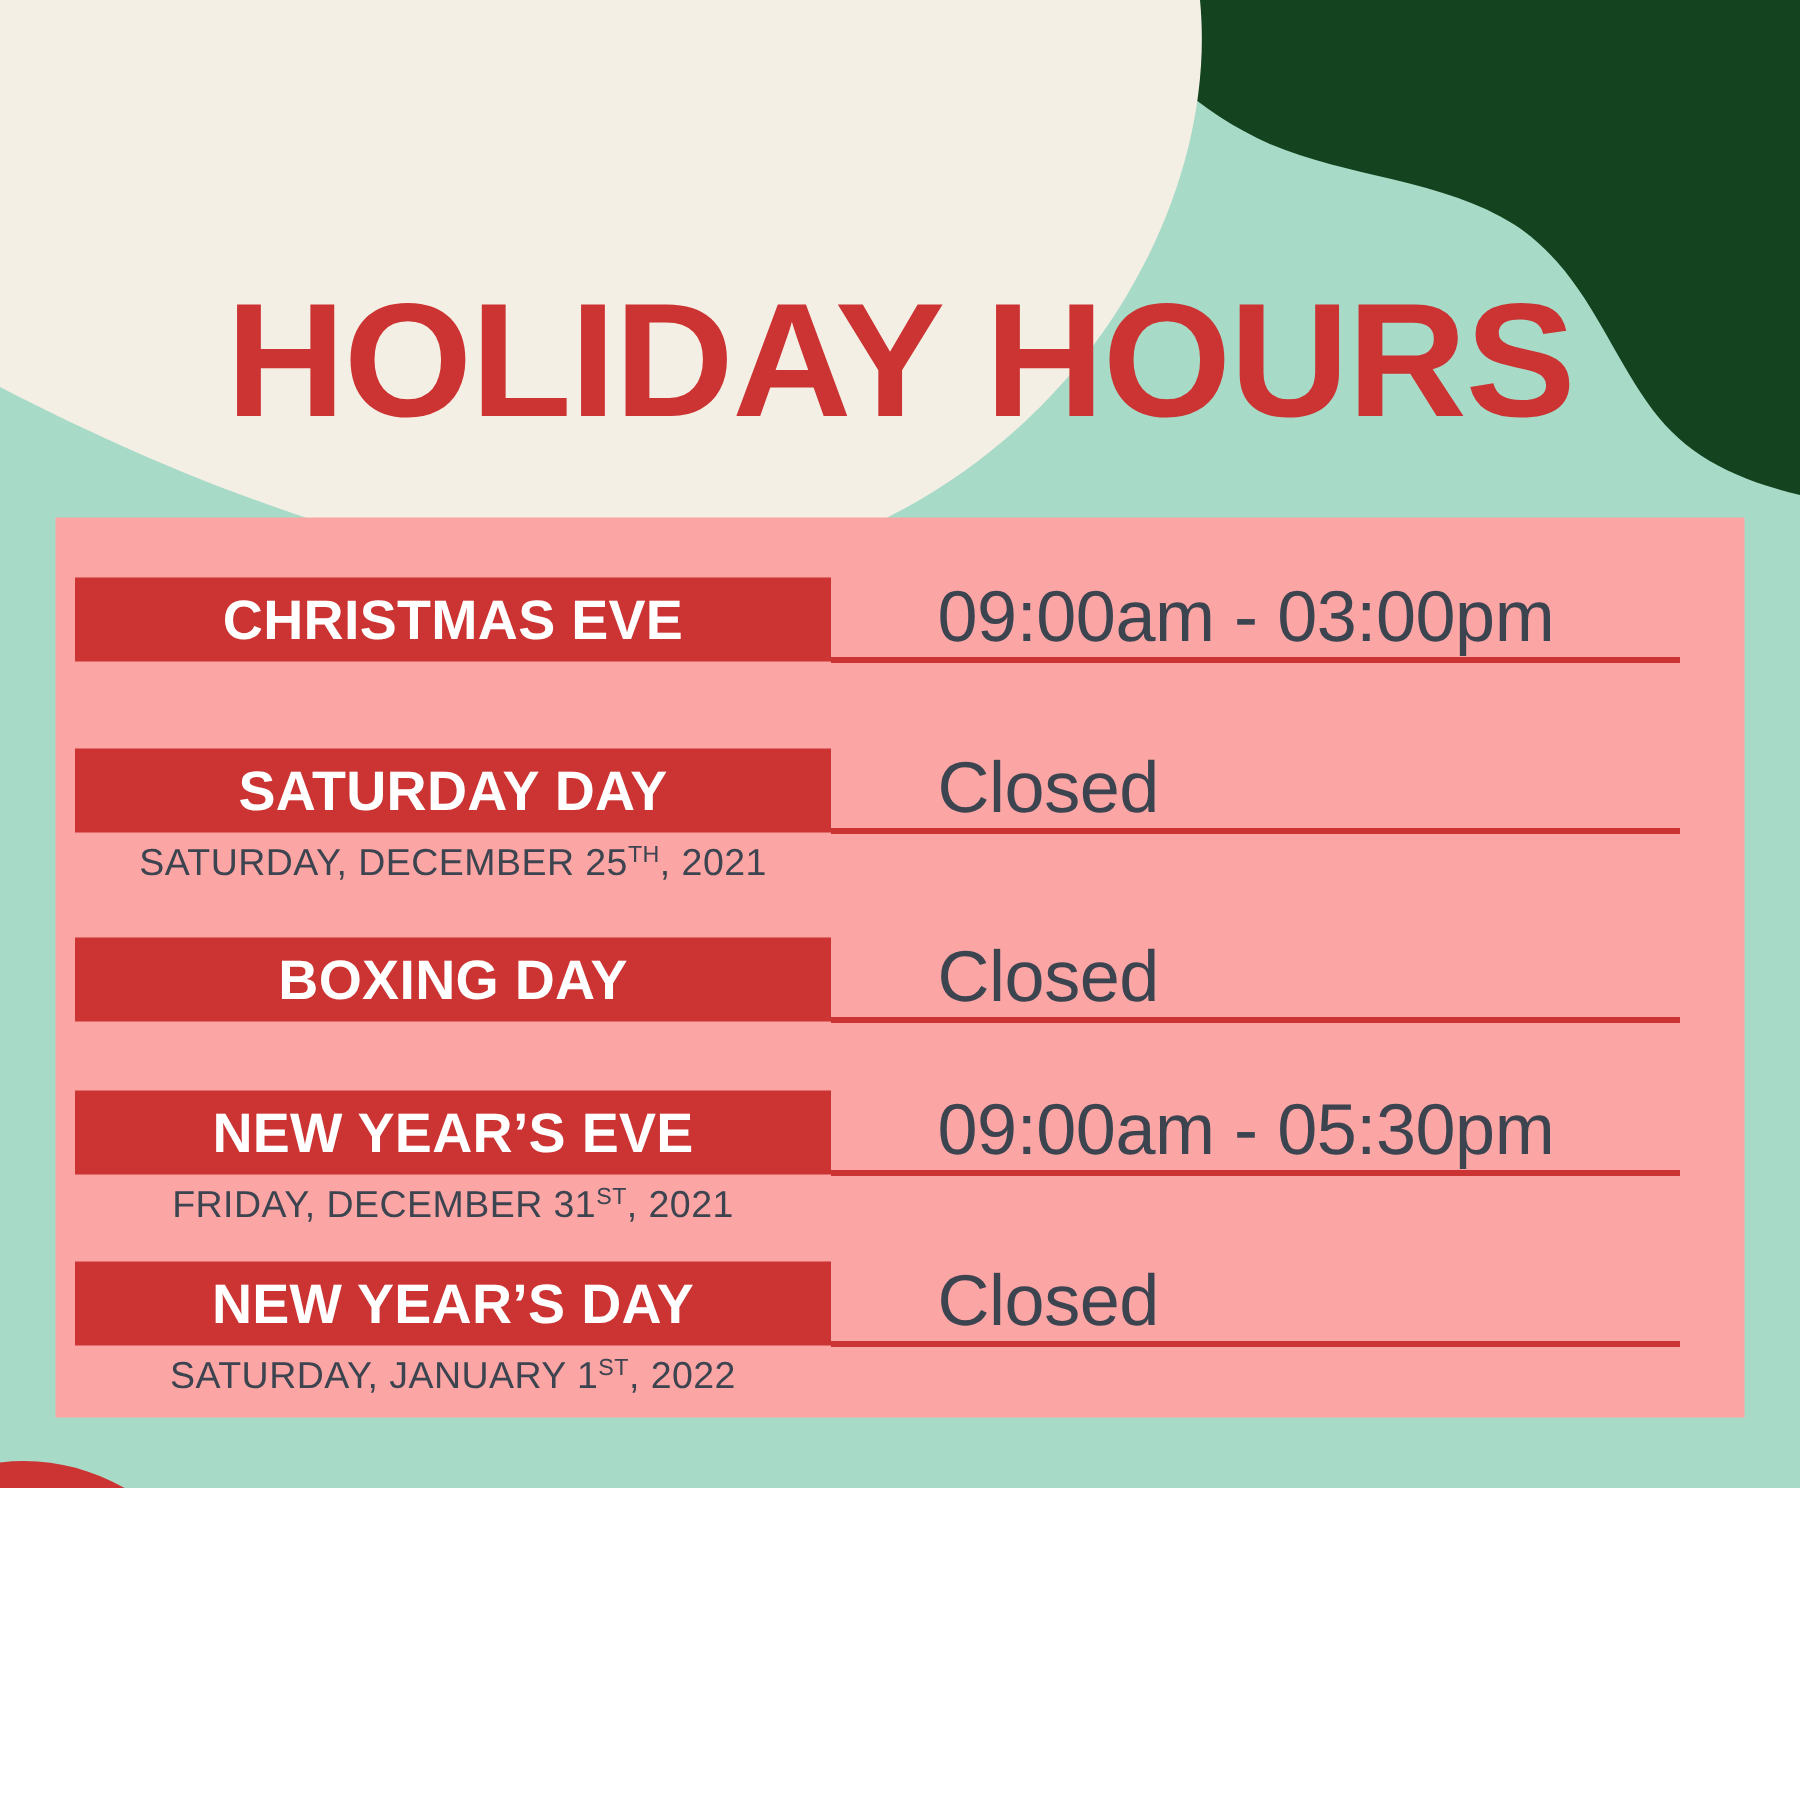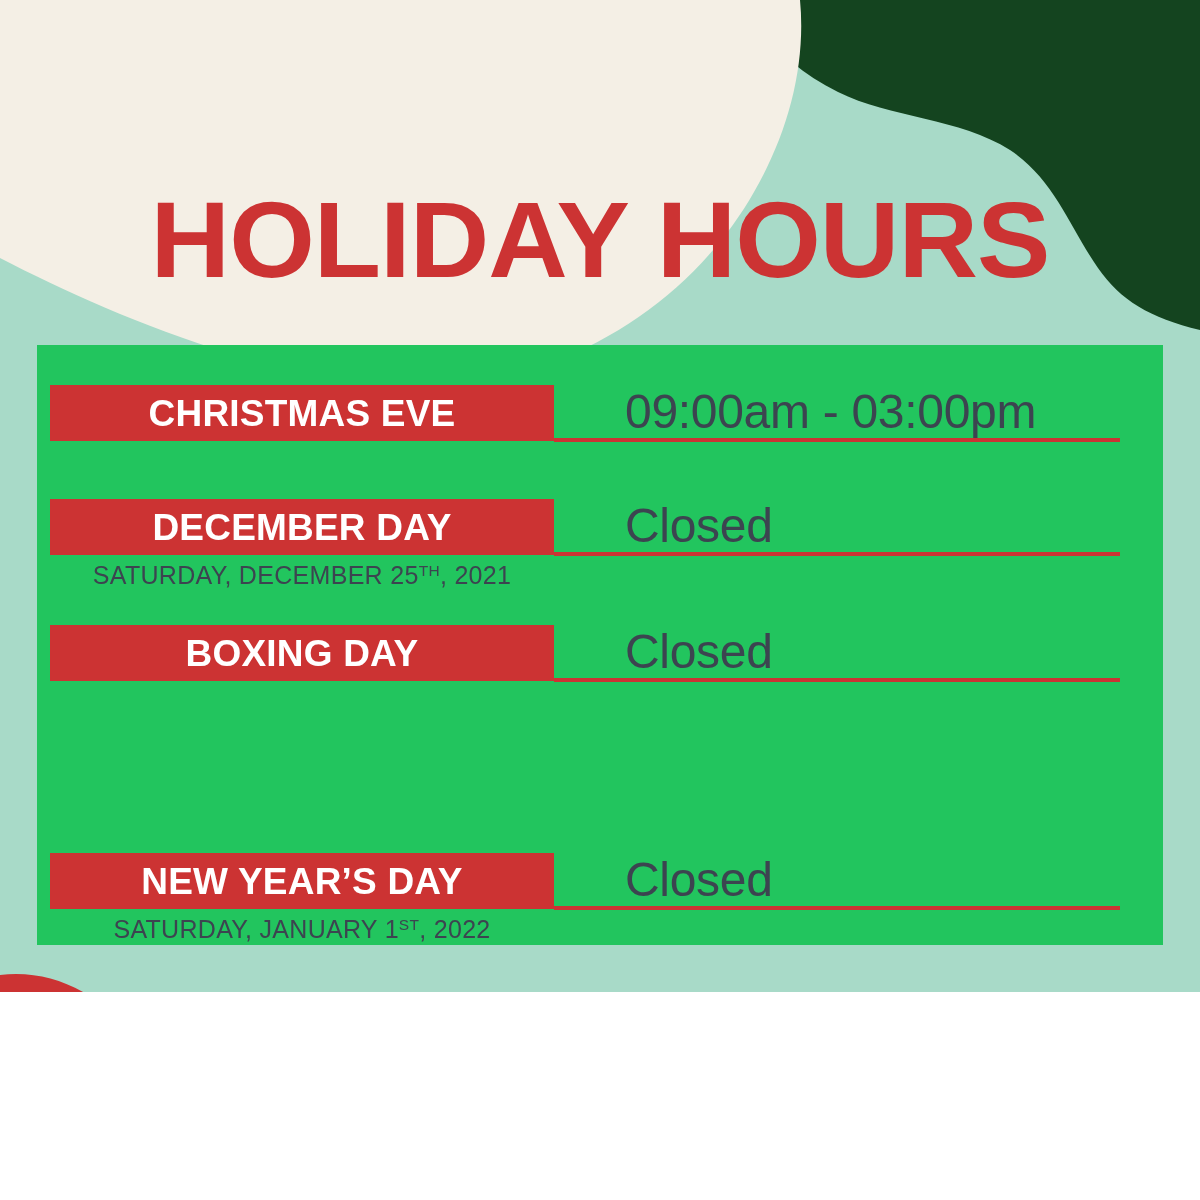--- a/index.html
+++ b/index.html
@@ -46,21 +46,21 @@
     white-space: nowrap;
   }
 
   
   #hours-card {
     position: absolute;
     left: 37px;
     top: 345px;
     width: 1126px;
     height: 600px;
-    background: #22c55e;
+    background: #fca5a5;
   }
 
   .hours-row {
     position: absolute;
     left: 0;
     width: 1126px;
     height: 114px;
   }
 
   .row-banner {
@@ -195,36 +195,44 @@
       <div class="row-underline"></div>
       <div class="row-banner">
         <span class="row-holiday">CHRISTMAS EVE</span>
       </div>
       <div class="row-hours">09:00am - 03:00pm</div>
     </div>
 
     <div class="hours-row" style="top:154px;">
       <div class="row-underline"></div>
       <div class="row-banner">
-        <span class="row-holiday">DECEMBER DAY</span>
+        <span class="row-holiday">SATURDAY DAY</span>
       </div>
       <div class="row-date"><span>SATURDAY, DECEMBER 25</span><sup>TH</sup><span>, 2021</span></div>
       <div class="row-hours">Closed</div>
     </div>
 
     <div class="hours-row" style="top:280px;">
       <div class="row-underline"></div>
       <div class="row-banner">
         <span class="row-holiday">BOXING DAY</span>
       </div>
       <div class="row-hours">Closed</div>
     </div>
 
-
-    <div class="hours-row" style="top:496px;margin-top:12px;">
+    <div class="hours-row" style="top:382px;">
+      <div class="row-underline"></div>
+      <div class="row-banner">
+        <span class="row-holiday">NEW YEAR’S EVE</span>
+      </div>
+      <div class="row-date"><span>FRIDAY, DECEMBER 31</span><sup>ST</sup><span>, 2021</span></div>
+      <div class="row-hours">09:00am - 05:30pm</div>
+    </div>
+
+    <div class="hours-row" style="top:496px;">
       <div class="row-underline"></div>
       <div class="row-banner">
         <span class="row-holiday">NEW YEAR’S DAY</span>
       </div>
       <div class="row-date"><span>SATURDAY, JANUARY 1</span><sup>ST</sup><span>, 2022</span></div>
       <div class="row-hours">Closed</div>
     </div>
 
   </div>
 </div>

